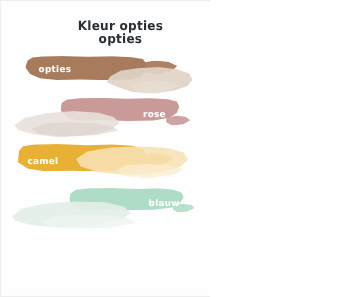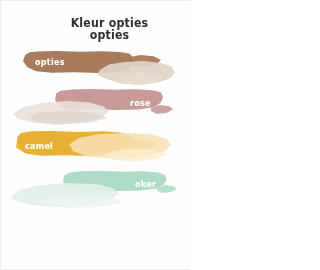--- a/index.html
+++ b/index.html
@@ -270,17 +270,17 @@
     <div class="stroke oker-wash" style="background: rgb(248, 226, 180);"></div>
     <div class="stroke oker-wash2" style="background: rgb(250, 236, 205);"></div>
     <span class="label oker-label" style="color: rgb(255, 255, 255);">camel</span>
   </div>
 
   <div class="row row-mint">
     <div class="stroke mint-wash" style="background: rgb(226, 239, 231);"></div>
     <div class="stroke mint-wash2" style="background: rgb(238, 245, 240);"></div>
     <div class="stroke mint-main" style="background: rgb(174, 220, 198);"></div>
     <div class="stroke mint-tail" style="background: rgb(174, 220, 198);"></div>
-    <span class="label mint-label" style="color: rgb(255, 255, 255);">oker</span>
+    <span class="label mint-label" style="color: rgb(255, 255, 255);">blauw</span>
   </div>
 
 
 </div>
 
 </body></html>

